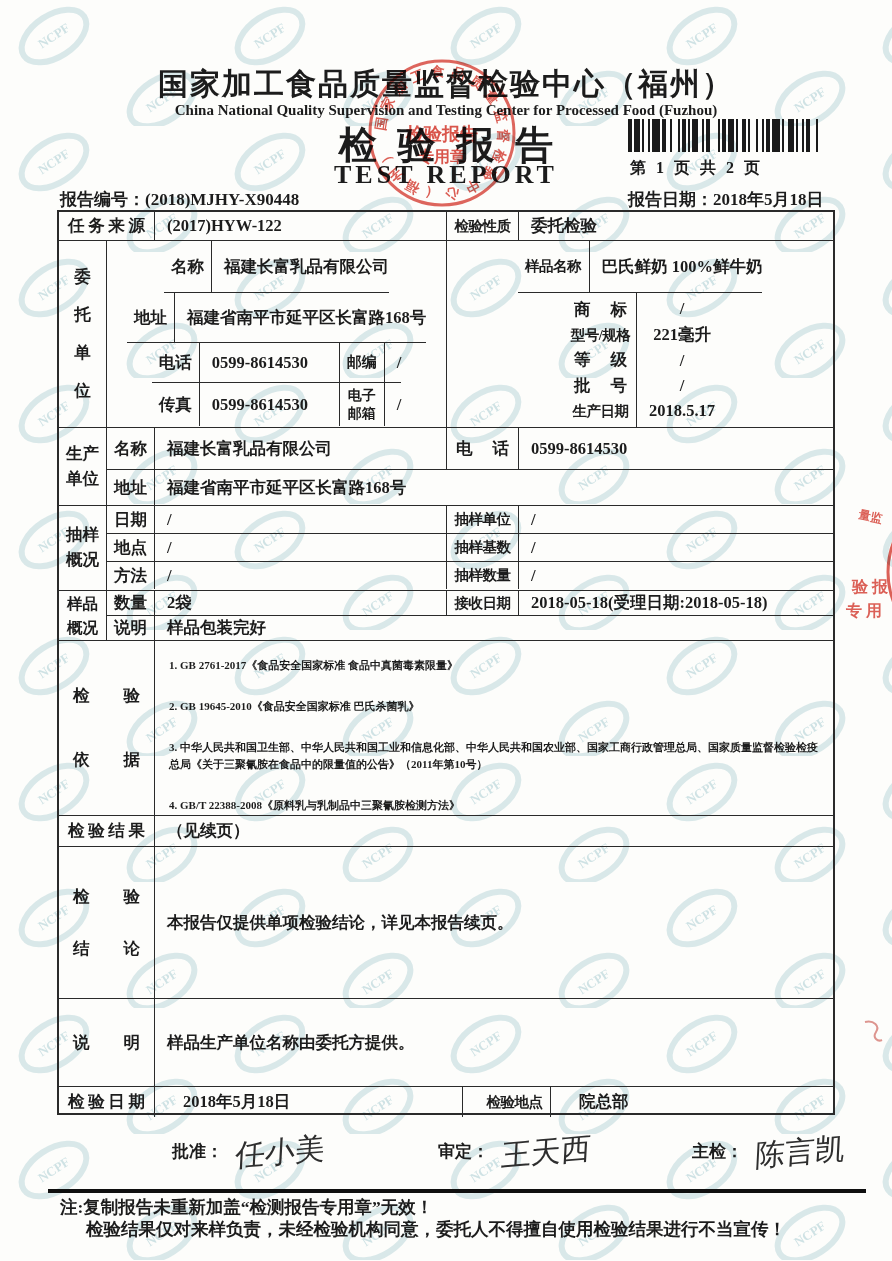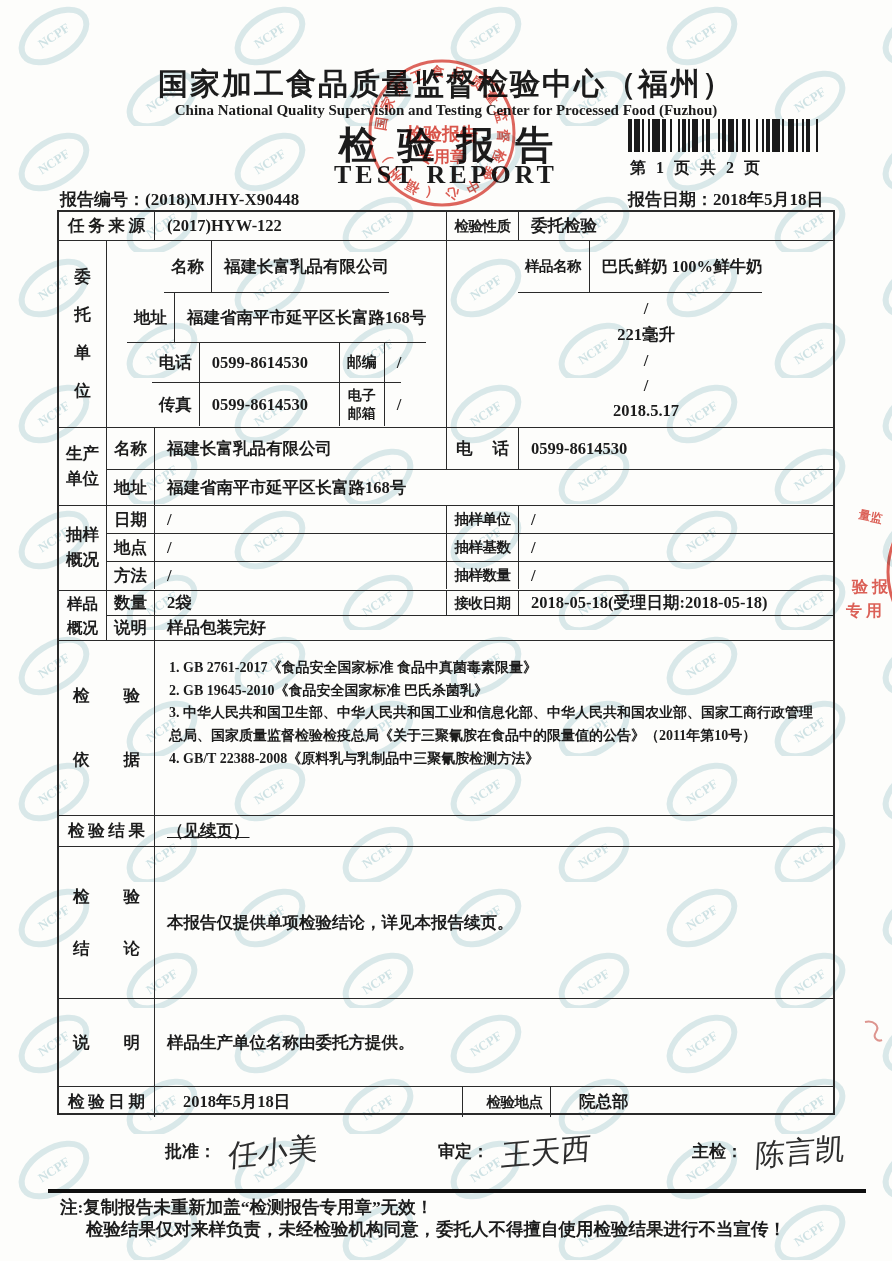--- a/index.html
+++ b/index.html
@@ -41,26 +41,26 @@
   .col{display:flex;flex-direction:column;}
   .subrow{display:flex;border-bottom:1.5px solid var(--bc);}
   .subrow:last-child{border-bottom:none;}
   .lblc{justify-content:center;text-align:center;}
   .val{padding-left:12px;}
   .spread{display:block;width:100%;text-align:justify;text-align-last:justify;padding:0 9px;}
   .vgroup{display:block;width:1.15em;margin:0 auto;word-break:break-all;text-align:center;line-height:2.3;}
   .vgroup2{display:block;width:2.3em;margin:0 auto;word-break:break-all;text-align:center;line-height:1.5;}
   .twolines{flex-direction:column;justify-content:center;}
   .smalllbl{font-size:14.5px;letter-spacing:-0.5px;}
-  .itemlist{padding:16px 10px 0 14px;line-height:1.62;font-size:14px;}
+  .itemlist{padding:16px 10px 0 14px;line-height:1.62;font-size:11px;justify-content:space-between;}
   
   .sig{position:absolute;top:1140px;font-size:17px;font-weight:600;display:flex;align-items:flex-start;}
   .sig .name{font-family:cursive,"Liberation Serif",serif;font-size:30px;font-weight:400;
              transform:rotate(-5deg) skewX(-8deg);display:inline-block;margin:-8px 0 0 12px;color:#2e2e2e;}
-  #sig1{left:165px;} #sig2{left:438px;} #sig3{left:692px;text-align:right;}
+  #sig1{left:172px;} #sig2{left:438px;} #sig3{left:692px;text-align:right;}
   #thick-line{position:absolute;left:48px;top:1189px;width:818px;height:3.5px;background:#0f0f0f;}
   #footnote{position:absolute;left:60px;top:1197px;font-size:17.5px;font-weight:bold;line-height:1.25;}
   #footnote .l2{margin-left:26px;}
 </style>
 </head>
 <body>
 
 <div id="page">
 
   <svg id="wm-svg" width="892" height="1261">
@@ -214,20 +214,27 @@
       <div class="col c last" style="flex:1;padding:0;display:flex;">
         <div class="subrow" style="height:52px;">
           <div class="c lblc" style="width:72px;">
               <span class="smalllbl">样品名称</span>
             </div>
           <div class="c last val" style="flex:1;">
               <span>巴氏鲜奶 100%鲜牛奶</span>
             </div>
         </div>
         <div class="subrow" style="flex:1;">
+          <div class="c col" style="width:72px;padding:4px 0;justify-content:space-around;">
+            <span class="spread">商标</span>
+            <span class="smalllbl" style="text-align:center;">型号/规格</span>
+            <span class="spread">等级</span>
+            <span class="spread">批号</span>
+            <span class="smalllbl" style="text-align:center;">生产日期</span>
+          </div>
           <div class="c last col" style="flex:1;padding:4px 0 4px 12px;justify-content:space-around;">
             <span>/</span>
             <span>221毫升</span>
             <span>/</span>
             <span>/</span>
             <span>2018.5.17</span>
           </div>
         </div>
       </div>
     </div>
@@ -352,21 +359,21 @@
         <div>2. GB 19645-2010《食品安全国家标准 巴氏杀菌乳》</div>
         <div>3. 中华人民共和国卫生部、中华人民共和国工业和信息化部、中华人民共和国农业部、国家工商行政管理总局、国家质量监督检验检疫总局《关于三聚氰胺在食品中的限量值的公告》（2011年第10号）</div>
         <div>4. GB/T 22388-2008《原料乳与乳制品中三聚氰胺检测方法》</div>
       </div>
     </div>
 
     <div class="band" style="height:31px;">
       <div class="c lblc" style="width:96px;">
           <span class="spread">检验结果</span>
         </div>
-      <div class="c last val" style="flex:1;text-decoration:underline;">
+      <div class="c last val" style="flex:1;">
           <span>（见续页）</span>
         </div>
     </div>
 
     <div class="band" style="height:152px;">
       <div class="c twolines" style="width:96px;gap:30px;">
         <span class="spread" style="padding:0 14px;">检验</span>
         <span class="spread" style="padding:0 14px;">结论</span>
       </div>
       <div class="c last val" style="flex:1;">

